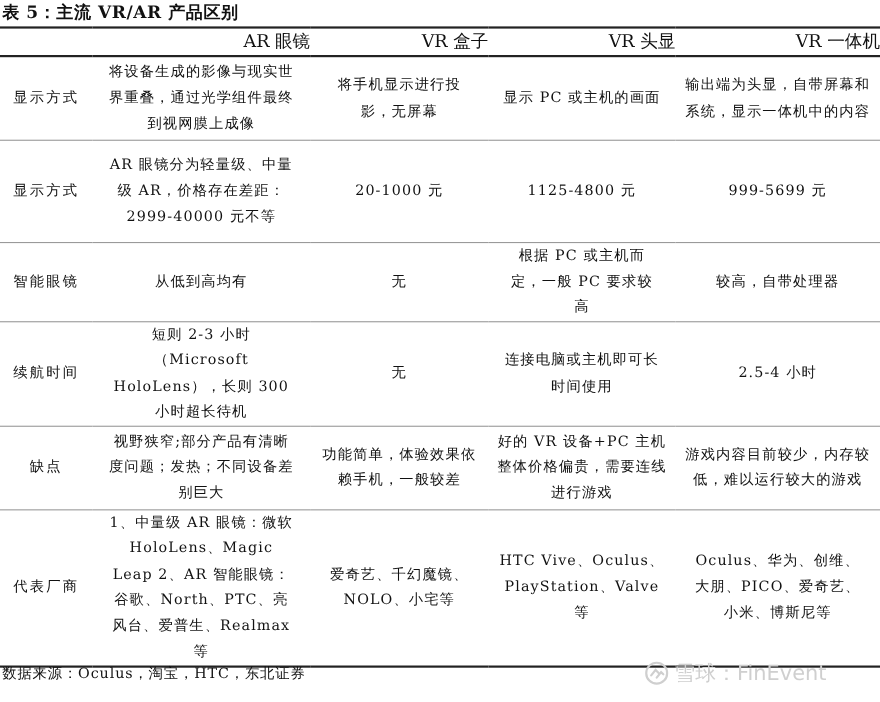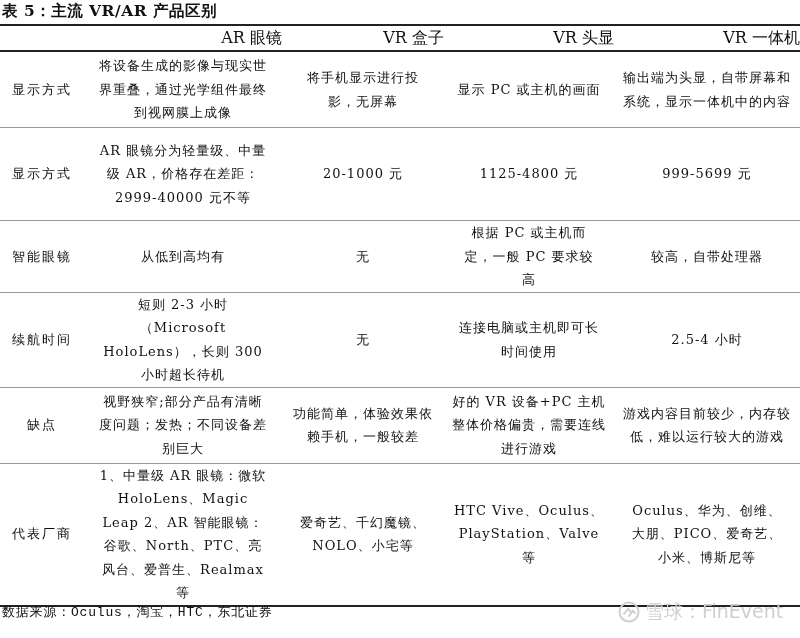--- a/index.html
+++ b/index.html
@@ -73,25 +73,24 @@
     .r6 td { height: 75px; }
     .r7 td { height: 125px; }
     .source {
       position: absolute;
       left: 2px;
       top: 604px;
       font-size: 13px;
       letter-spacing: 0.8px;
       line-height: 18px;
       white-space: nowrap;
-      font-family: Liberation Mono, monospace;
     }
     .watermark {
       position: absolute;
-      left: 618px;
+      left: 586px;
       top: 599px;
       height: 26px;
       display: flex;
       align-items: center;
       gap: 5px;
       color: #cfcfcf;
       font-family: "DejaVu Sans", "Liberation Sans", sans-serif;
       font-size: 19px;
       white-space: nowrap;
       text-align: right;

